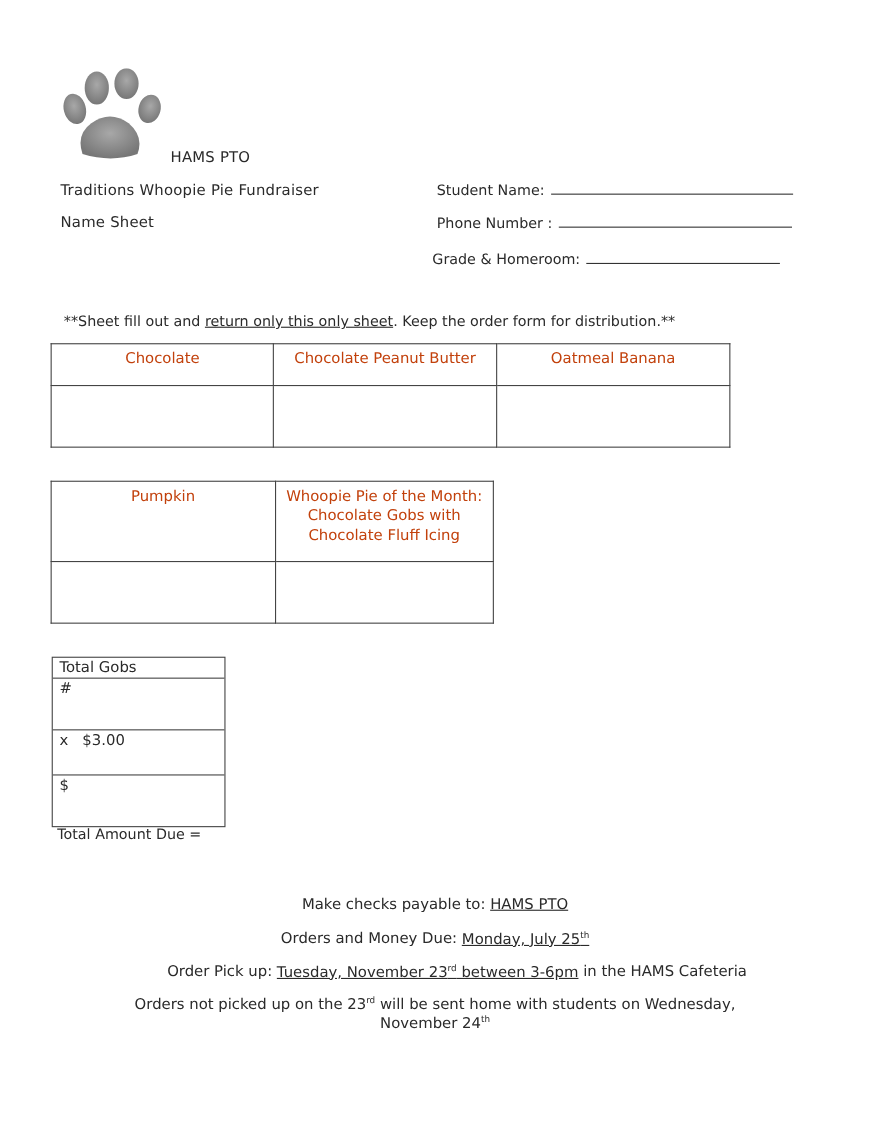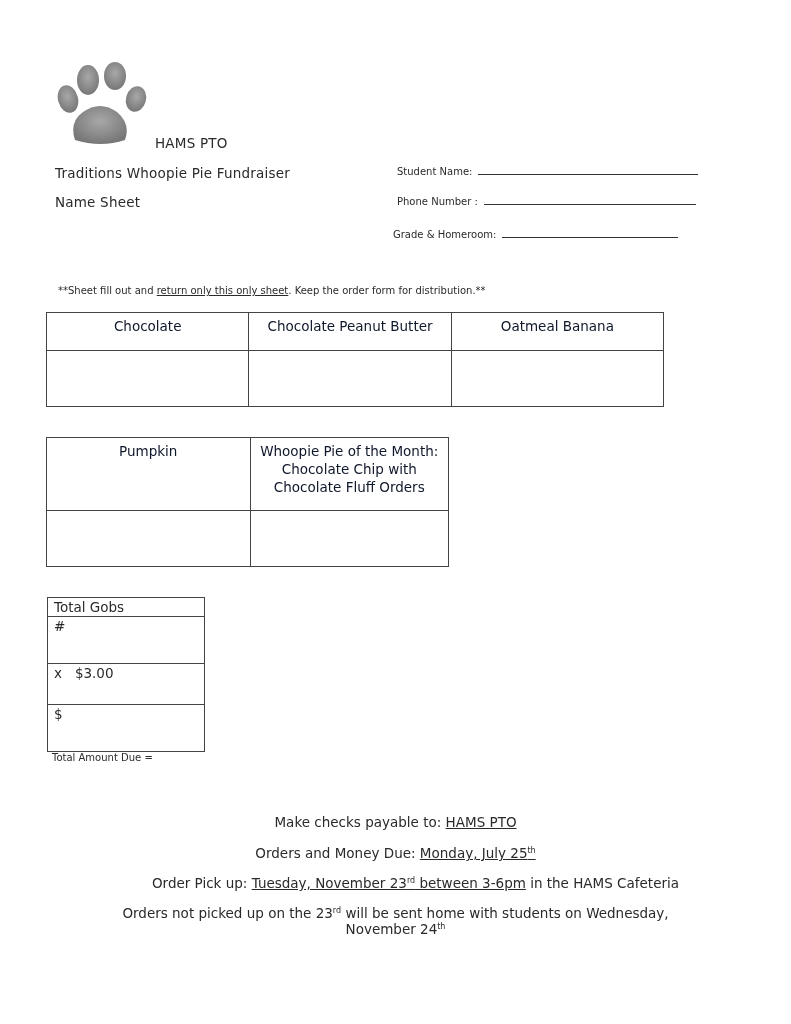--- a/index.html
+++ b/index.html
@@ -1,24 +1,24 @@
 <!DOCTYPE html>
 <html><head>
 <meta charset="utf-8">
 <style>
   html,body{margin:0;padding:0;background:#fff;}
   body{width:791px;height:1024px;position:relative;overflow:hidden;
        font-family:"DejaVu Sans","Liberation Sans",sans-serif;color:#2a2a2a;}
   .abs{position:absolute;}
-  .t14{font-size:10px;}
+  .t14{font-size:13px;}
   .hdr{font-size:13.5px;letter-spacing:0.2px;}
   .line{display:inline-block;border-bottom:1px solid #333;vertical-align:baseline;height:1px;margin-left:6px;}
   table.grid{border-collapse:collapse;position:absolute;}
   table.grid td{border:1px solid #444;vertical-align:top;text-align:center;
-                font-size:13.5px;line-height:18px;padding:4px 6px 0 6px;color:#0f172a;}
+                font-size:13.5px;line-height:18px;padding:4px 6px 0 6px;color:#c2410c;}
   .u{text-decoration:underline;}
   sup{font-size:8px;}
   .center{position:absolute;left:0;width:791px;text-align:center;font-size:13.5px;}
   .gobs{position:absolute;left:47px;top:597px;width:156px;border:1px solid #444;}
   .gobs div{border-bottom:1px solid #444;font-size:13.5px;padding:1px 6px;box-sizing:border-box;}
   .gobs div:last-child{border-bottom:none;}
 </style>
 </head>
 <body>
 
@@ -66,21 +66,21 @@
     <td></td>
     <td></td>
   </tr>
 </tbody>
   </table>
 
 <table class="grid" style="left:46px;top:437px;width:403px;">
   <tbody>
       <tr style="height:73px;">
     <td style="width:190px;">Pumpkin</td>
-    <td style="width:185px;">Whoopie Pie of the Month: Chocolate Chip with Chocolate Fluff Orders</td>
+    <td style="width:185px;">Whoopie Pie of the Month: Chocolate Gobs with Chocolate Fluff Icing</td>
   </tr>
   <tr style="height:56px;">
     <td></td>
     <td></td>
   </tr>
 </tbody>
   </table>
 
 <div class="gobs">
   <div style="height:19px;">Total Gobs</div>

